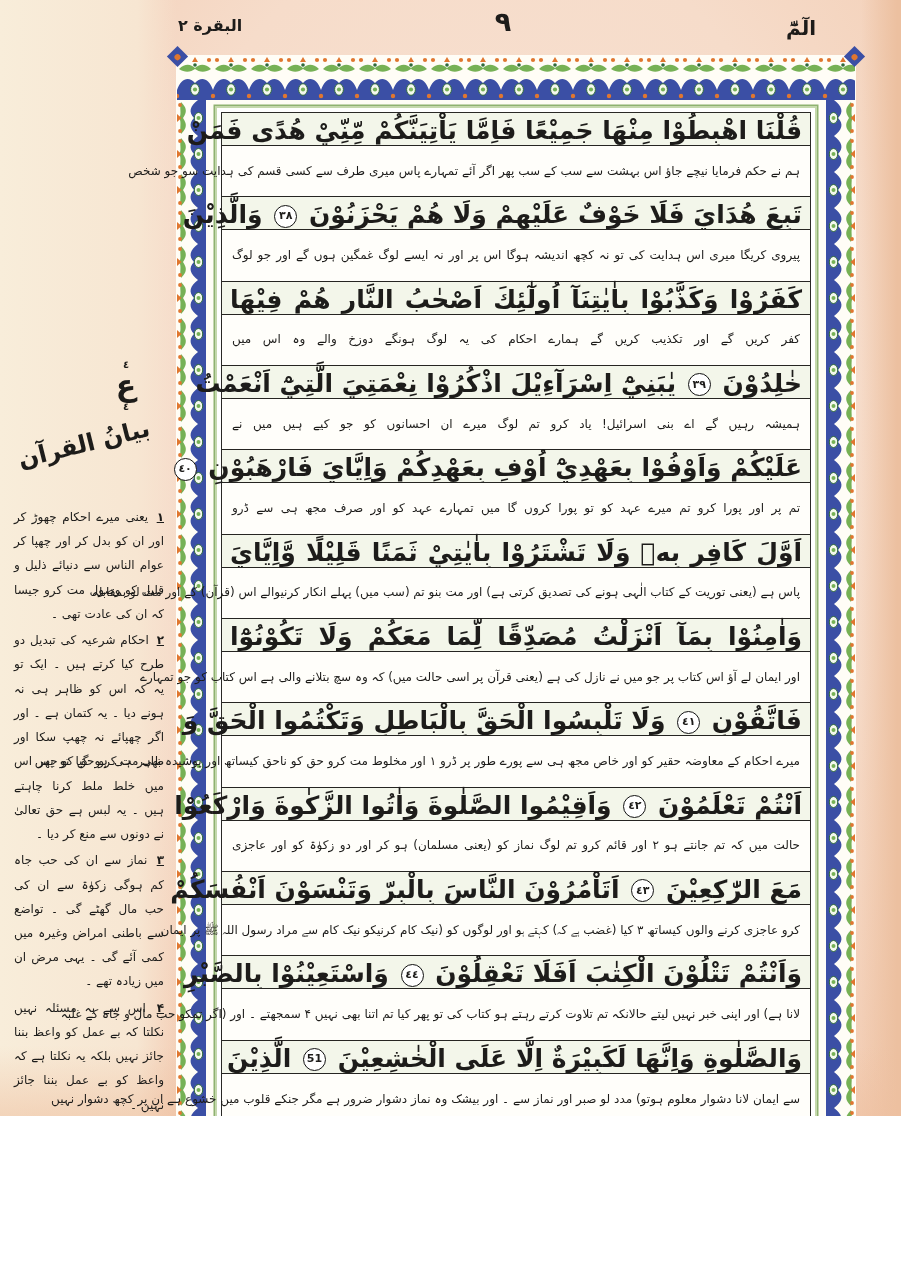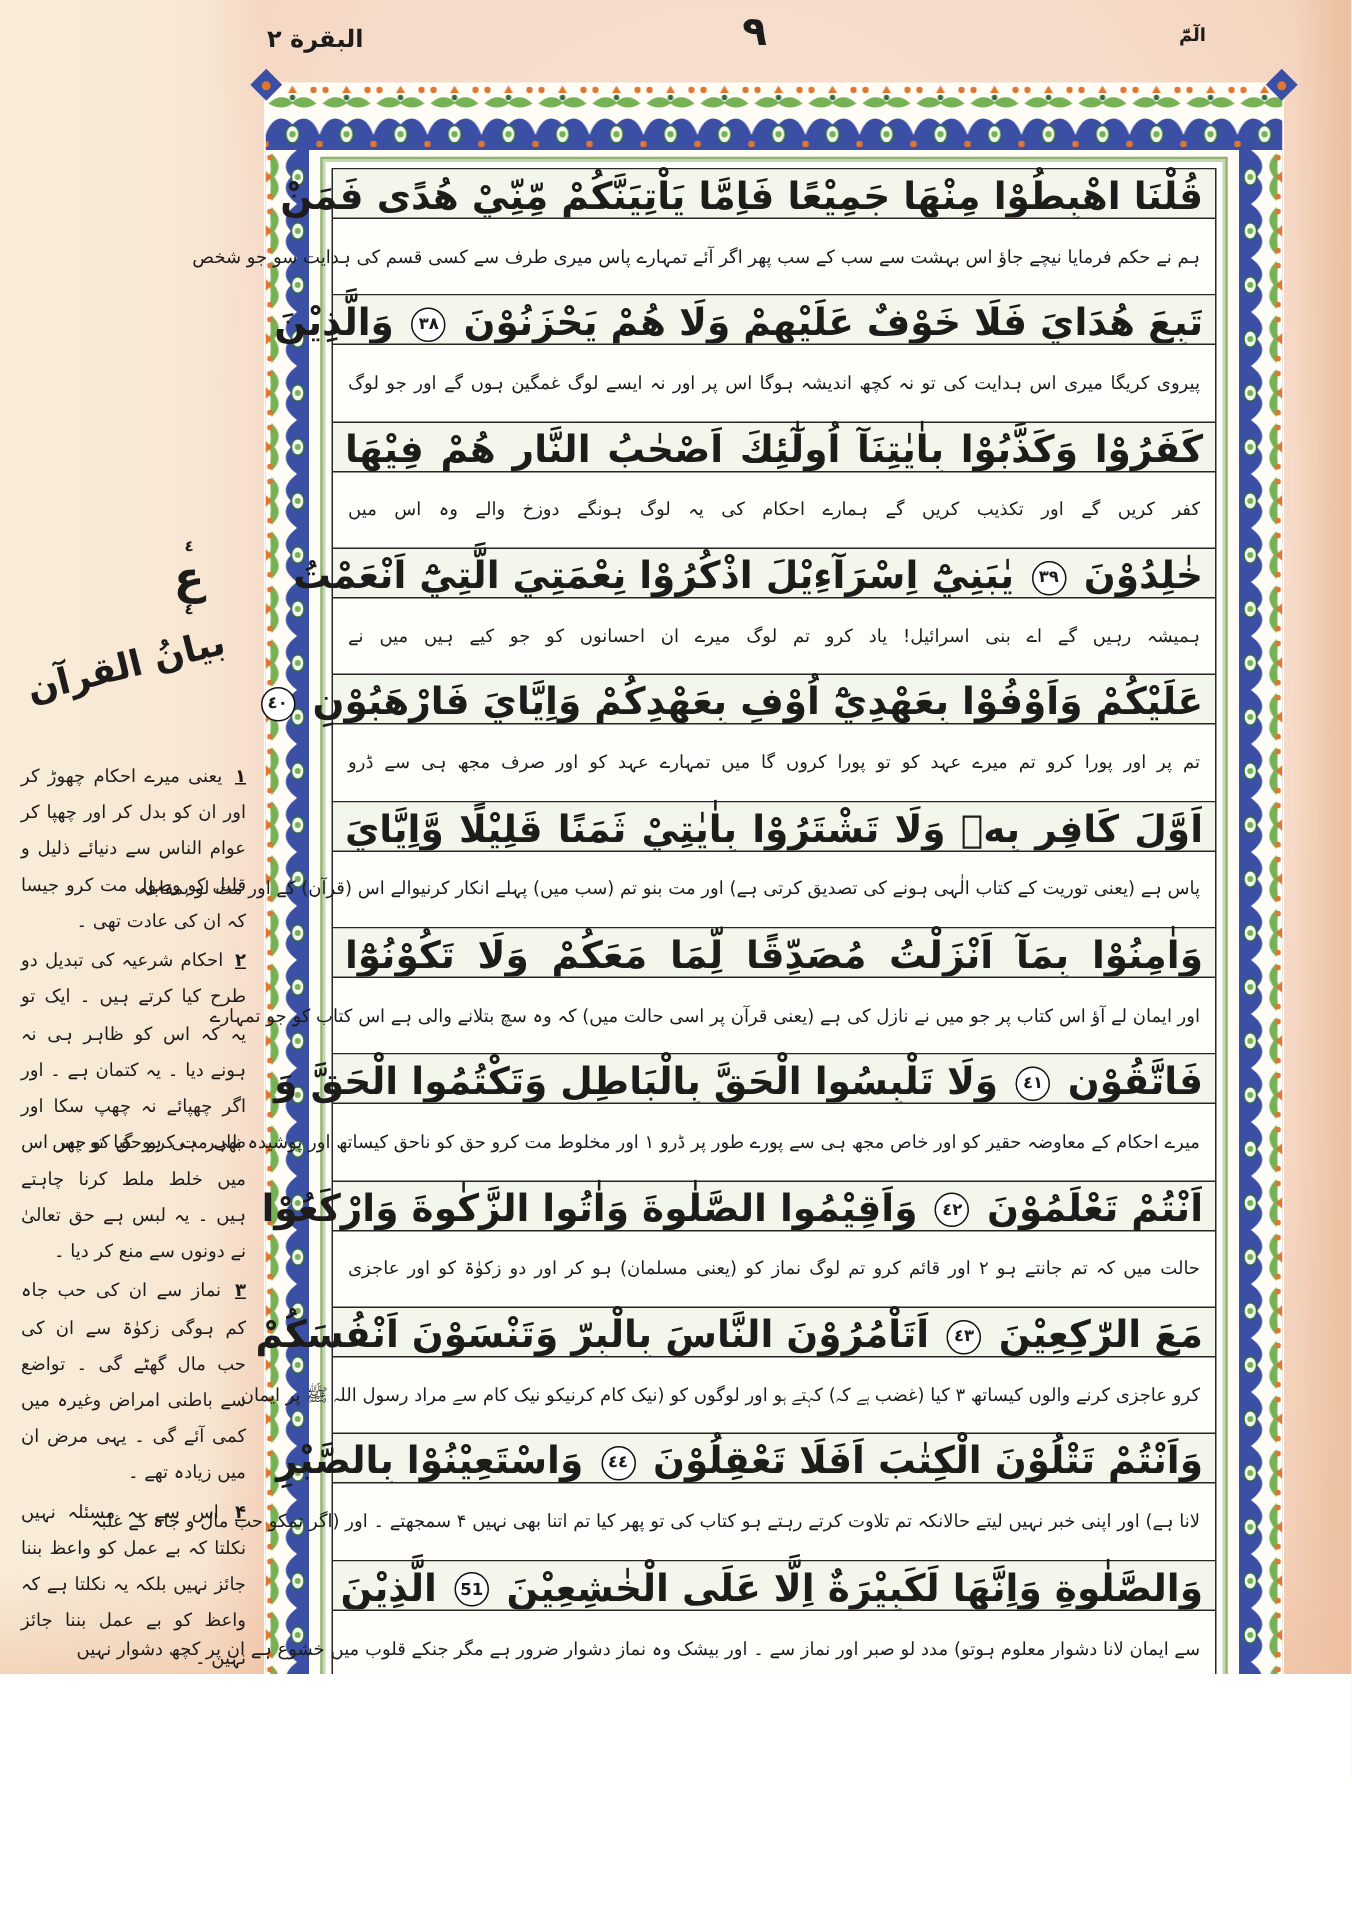--- a/index.html
+++ b/index.html
@@ -18,21 +18,21 @@
     background:linear-gradient(90deg,var(--margin-bg) 0%, #f7e6d2 78%, rgba(247,230,210,0) 100%);}
   .right-page-shade{position:absolute;right:0;top:0;width:40px;height:100%;
     background:linear-gradient(90deg, rgba(236,190,160,0) 0%, #ecc0a0 90%);}
   .bottom-page-shade{position:absolute;left:0;bottom:0;width:100%;height:70px;
     background:linear-gradient(180deg, rgba(240,198,170,0) 0%, rgba(238,192,160,.55) 100%);}
 
   
   .hdr{position:absolute; font-weight:bold; direction:rtl;}
   .hdr-surah{left:178px; top:16px; font-size:16px;}
   .hdr-page{left:468px; top:6px; width:70px; text-align:center; font-size:27px;}
-  .hdr-juz{left:786px; top:16px; font-size:12px;}
+  .hdr-juz{left:786px; top:16px; font-size:20px;}
   .footer-manzil{position:absolute; top:1192px; left:420px; width:170px;
     text-align:center; font-size:11px; direction:rtl;}
 
   
   .frame{position:absolute; left:177px; top:56px; width:678px; height:1130px; background:#fffdf6;
     box-shadow:0 0 0 1px #fffdf6;}
   .band{position:absolute; display:block;}
   .band-top{left:0; top:0; width:678px; height:44px;}
   .band-bottom{left:0; bottom:0; width:678px; height:46px; transform:scaleY(-1);}
   .strip{position:absolute; display:block;}

